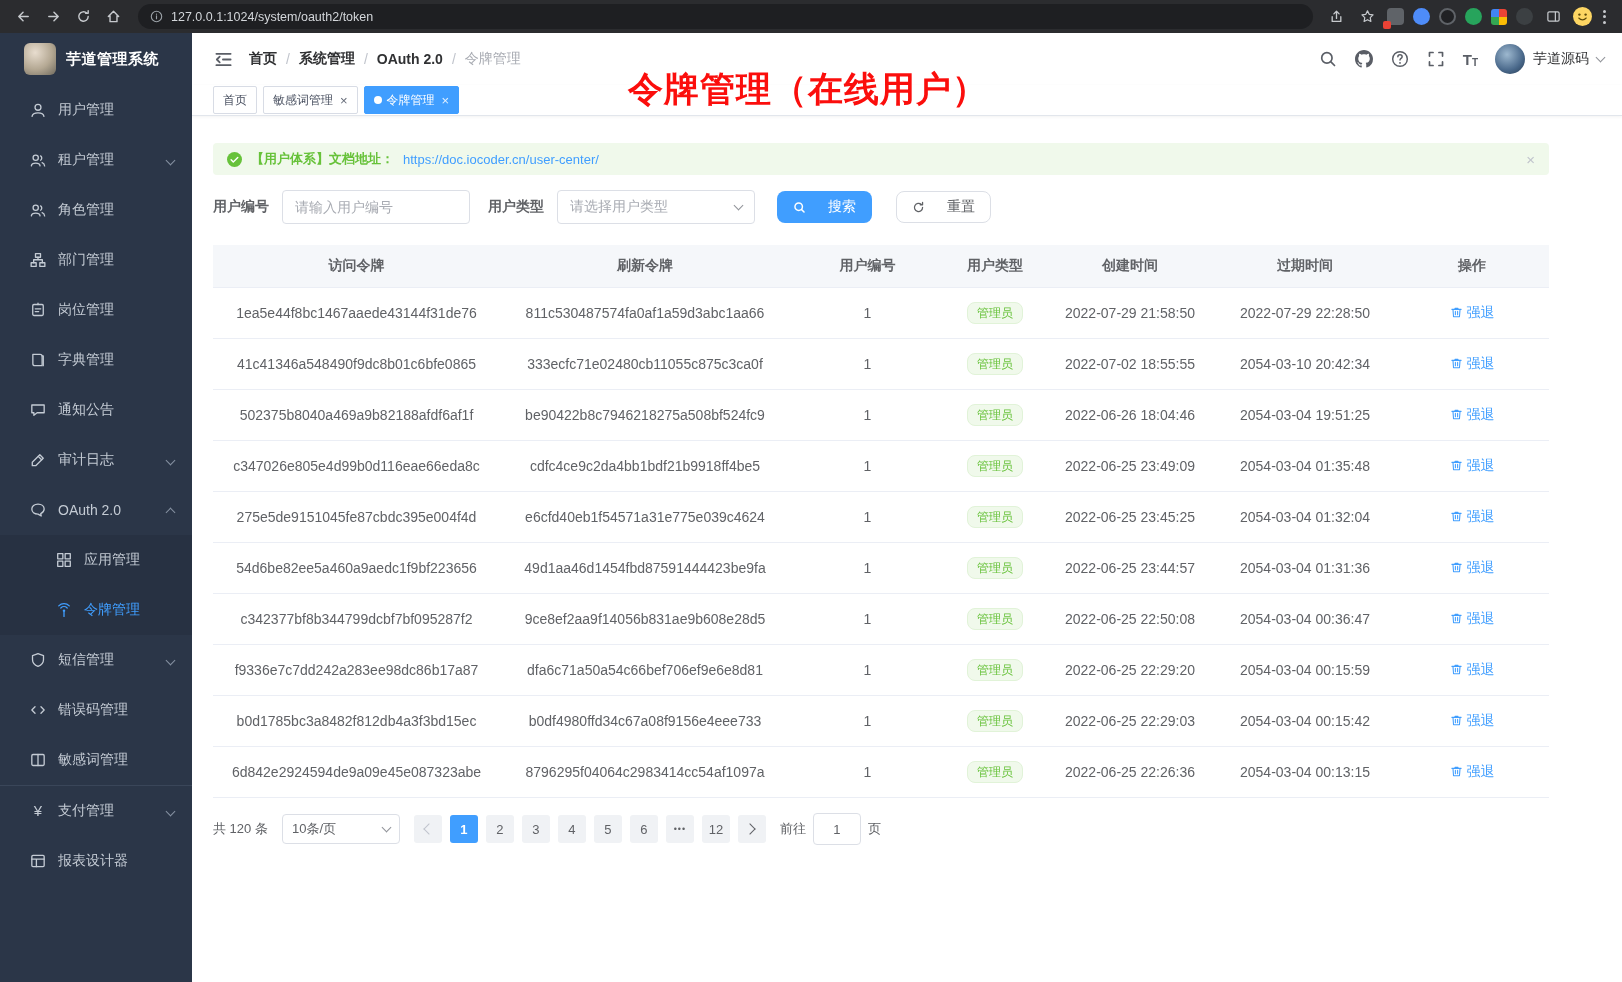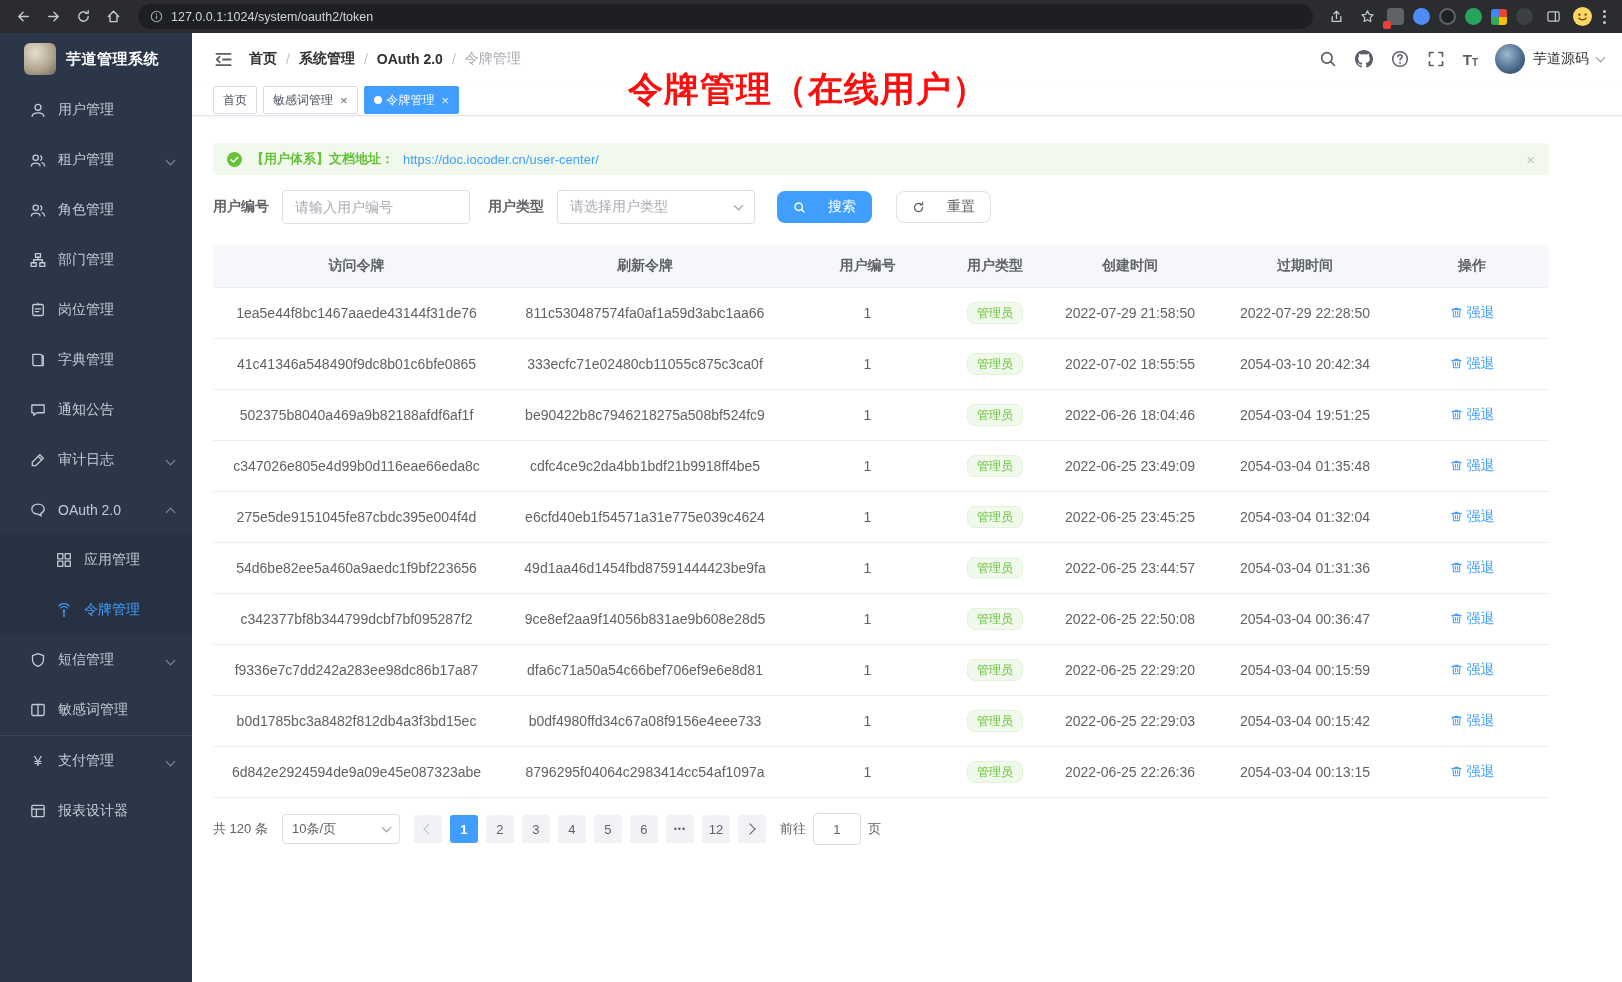--- a/index.html
+++ b/index.html
@@ -276,20 +276,26 @@
           </div>
           <div class="menu-item">
             <svg class="icn" viewBox="0 0 14 14" fill="none" stroke="currentColor" stroke-width="1.15" stroke-linecap="round" stroke-linejoin="round">
               <path d="M7 1.4l4.8 1.7v3.6c0 2.9-1.9 4.7-4.8 5.9-2.9-1.2-4.8-3-4.8-5.9V3.1z"></path>
             </svg>
             <span class="mi-label">短信管理</span>
             <span class="mchev "></span>
           </div>
           <div class="menu-item">
             <svg class="icn" viewBox="0 0 14 14" fill="none" stroke="currentColor" stroke-width="1.15" stroke-linecap="round" stroke-linejoin="round">
+              <path d="M4.4 4.2L1.6 7l2.8 2.8M9.6 4.2L12.4 7l-2.8 2.8"></path>
+            </svg>
+            <span class="mi-label">错误码管理</span>
+          </div>
+          <div class="menu-item">
+            <svg class="icn" viewBox="0 0 14 14" fill="none" stroke="currentColor" stroke-width="1.15" stroke-linecap="round" stroke-linejoin="round">
               <rect x="1.6" y="2.2" width="10.8" height="9.6" rx="1"></rect>
               <path d="M7 2.2v9.6"></path>
             </svg>
             <span class="mi-label">敏感词管理</span>
           </div>
           <div class="menu-item divided">
             <span class="icn glyph">¥</span>
             <span class="mi-label">支付管理</span>
             <span class="mchev "></span>
           </div>

